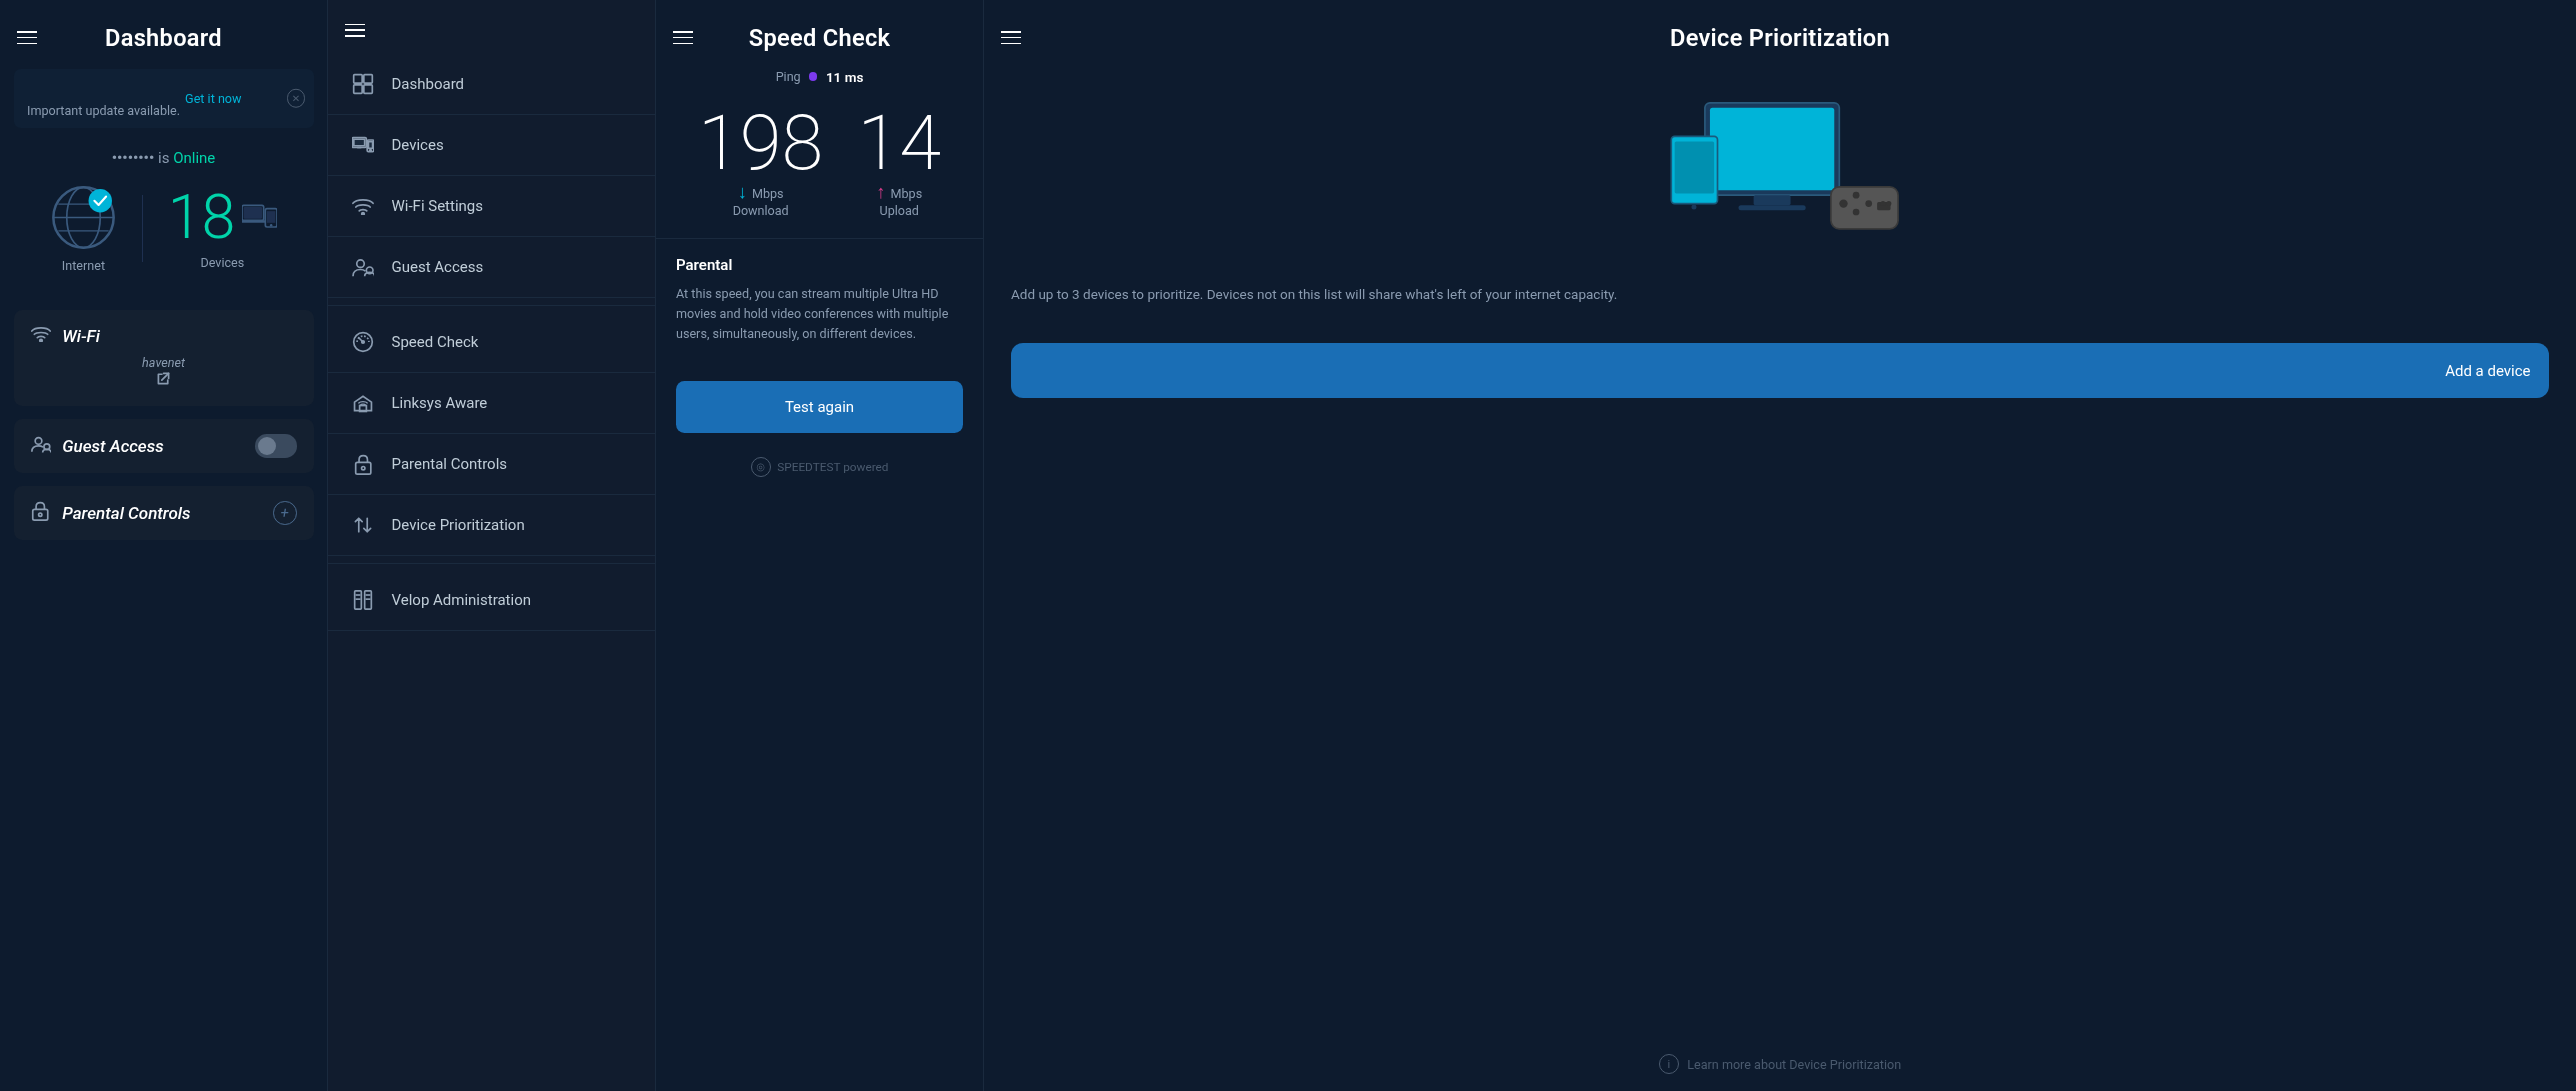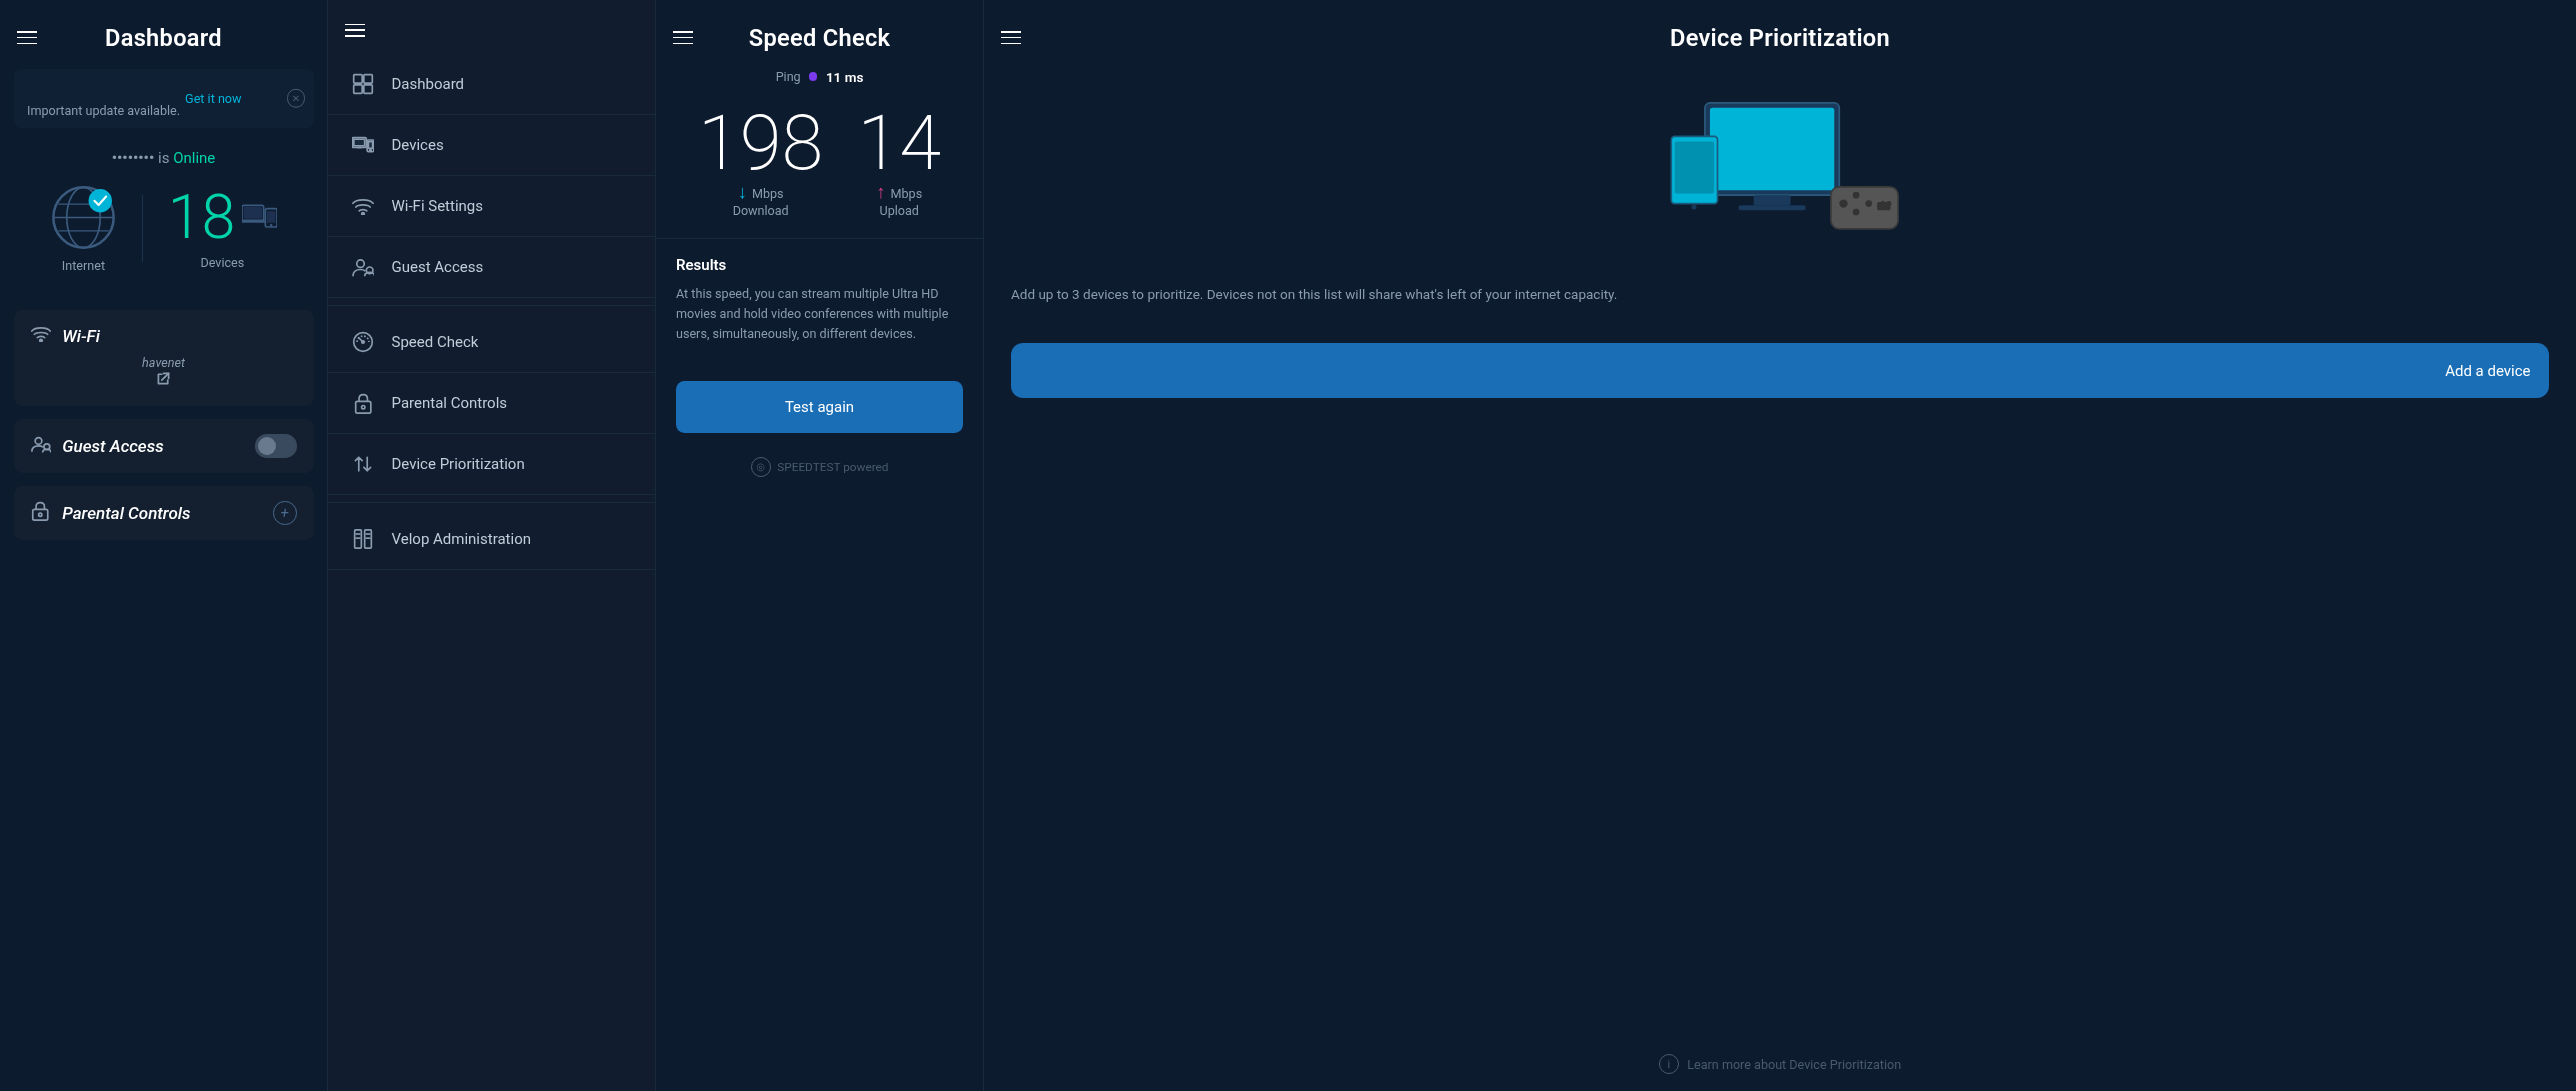--- a/index.html
+++ b/index.html
@@ -638,20 +638,32 @@
       <svg width="22" height="22" viewBox="0 0 26 26" fill="none" stroke="#8a9bb0" stroke-width="2">
         <circle cx="13" cy="13" r="11"></circle>
         <path d="M13 13 L8 8" stroke-linecap="round"></path>
         <circle cx="13" cy="13" r="1.5" fill="#8a9bb0"></circle>
         <path d="M6 13 A7 7 0 0 1 20 13" stroke-dasharray="2 2"></path>
       </svg>
     </div>
     <span class="nav-item-label">Speed Check</span>
   </div>
 
+  <div class="nav-item">
+    <div class="nav-item-icon">
+      <svg width="22" height="22" viewBox="0 0 26 26" fill="none" stroke="#8a9bb0" stroke-width="2">
+        <path d="M3 22 L3 12 L13 5 L23 12 L23 22 Z"></path>
+        <rect x="9" y="16" width="8" height="7"></rect>
+
+        <path d="M8 13 C9.5 11 16.5 11 18 13" stroke-linecap="round" stroke-width="1.5"></path>
+        <path d="M10 15.5 C11 14 15 14 16 15.5" stroke-linecap="round" stroke-width="1.5"></path>
+      </svg>
+    </div>
+    <span class="nav-item-label">Linksys Aware</span>
+  </div>
 
   <div class="nav-item">
     <div class="nav-item-icon">
       <svg width="18.5" height="22" viewBox="0 0 22 26" fill="none" stroke="#8a9bb0" stroke-width="2">
         <rect x="2" y="11" width="18" height="14" rx="2"></rect>
         <path d="M6 11 V8 C6 5 8 3 11 3 C14 3 16 5 16 8 V11"></path>
         <circle cx="11" cy="18" r="2"></circle>
       </svg>
     </div>
     <span class="nav-item-label">Parental Controls</span>
@@ -716,21 +728,21 @@
       <span class="speed-number">14</span>
       <div class="speed-arrow-row">
         <span class="speed-arrow-up">↑</span>
         <span class="speed-unit">Mbps</span>
       </div>
       <span class="speed-label">Upload</span>
     </div>
   </div>
 
   <div class="results-section">
-    <div class="results-title">Results</div>
+    <div class="results-title">Parental</div>
     <div class="results-text">At this speed, you can stream multiple Ultra HD movies and hold video conferences with multiple users, simultaneously, on different devices.</div>
   </div>
 
   <div class="test-again-btn">
     <span>Test again</span>
   </div>
 
   <div class="speedtest-brand">
     <div class="speedtest-circle">◎</div>
     <span>SPEEDTEST powered</span>

